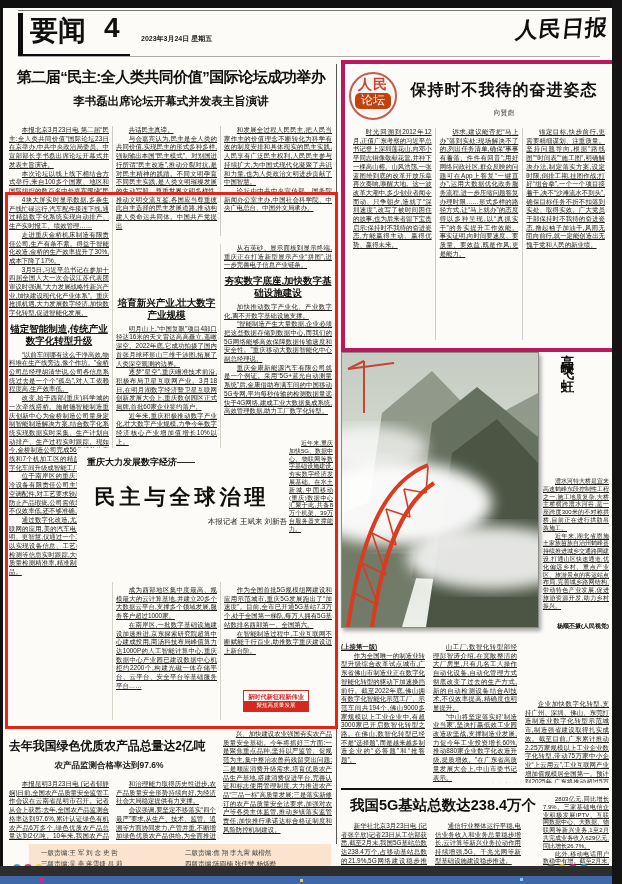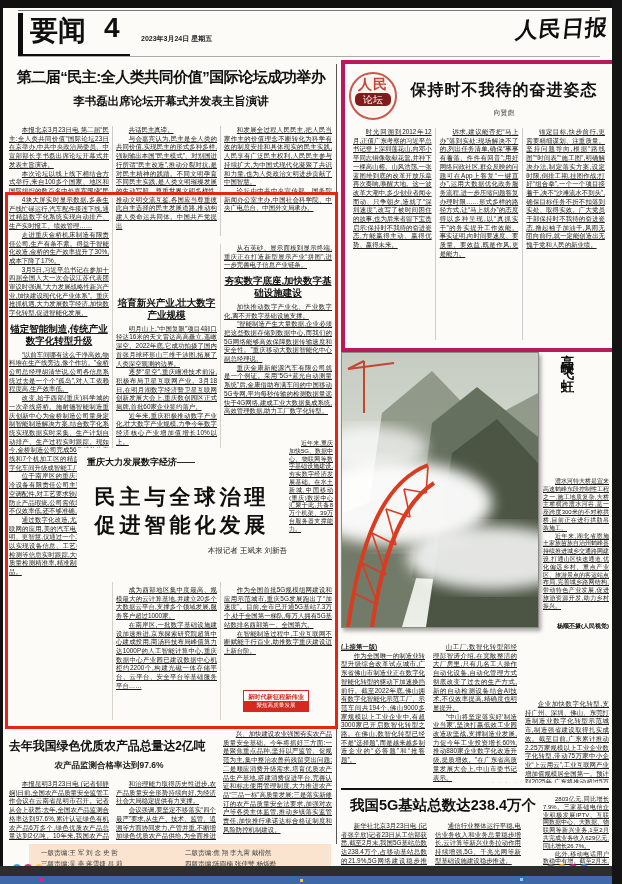--- a/index.html
+++ b/index.html
@@ -22,21 +22,21 @@
   .center{text-align:center;}
   
   .red-box{position:absolute;border:3px solid #e62517;z-index:60;pointer-events:none;}
   
   .badge{position:absolute;z-index:55;background:#fffdfb;border:1.5px solid #d5281e;width:60px;padding:2px 2px 0;}
   .badge .l1{color:#d5281e;font-weight:bold;font-size:6.2px;text-align:center;line-height:1.2;}
   .badge .l2{background:#d5281e;color:#fff;font-size:5.6px;text-align:center;margin:1px -2px 0;padding:1px 0;}
   
   .stamp{position:absolute;width:44px;height:44px;border-radius:50%;border:2px solid #cd574a;box-shadow:0 0 0 2px #fff inset;background:#fdf4f0;text-align:center;}
   .stamp .t{color:#c4453a;font-weight:bold;font-size:14px;font-family:"DejaVu Serif",serif;line-height:1.1;margin-top:3px;letter-spacing:1px;}
-  .stamp .b{background:#7f1d1d;color:#fff;font-size:10px;border-radius:5px;margin:1px 4px 0;line-height:1.3;}
+  .stamp .b{background:#c2410c;color:#fff;font-size:12px;border-radius:5px;margin:1px 4px 0;line-height:1.3;}
   
   .photo-frame{position:absolute;border:1px solid #8a8a86;box-shadow:2px 3px 4px rgba(0,0,0,.35);background:#dde0da;}
   .vtitle{position:absolute;writing-mode:vertical-rl;text-orientation:upright;font-family:"DejaVu Serif","Liberation Serif",serif;font-weight:bold;font-size:13.5px;letter-spacing:6px;color:#111;}
   .credit{font-size:6px;text-align:right;font-weight:bold;margin-top:2px;}
   
   .credits{position:absolute;background:#fae4d0;display:grid;grid-template-columns:1fr 1fr;gap:2px 10px;align-content:center;padding:3px 12px;font-size:6.6px;color:#3a3a3a;}
   .dot{display:inline-block;width:8px;height:8px;border-radius:50%;margin-right:3px;}
   .dots{position:absolute;z-index:70;}
   .scan-strip{position:absolute;left:0;width:622px;}
 </style>
@@ -119,21 +119,20 @@
       <p>近年来,重庆加快5G、数据中心、物联网等数字基础设施建设,夯实数字经济发展基础。在水土新城,中国移动(重庆)数据中心汇聚于此,共备8万个机架、39万台服务器支撑能力。</p>
     </div>
   <div class="c" style="left:221px;top:578px;width:108px;height:102px;">
       <p>作为全国首批5G规模组网建设和应用示范城市,重庆5G发展跑出了“加速度”。目前,全市已开通5G基站7.3万个,处于全国第一梯队,每万人拥有5G基站数排名西部第一、全国第六。</p>
       <p>在智能制造过程中,工业互联网不断赋能千行百业,助推数字重庆建设迈上新台阶。</p>
     </div>
 
   <div class="abs" style="left:74px;top:440px;width:210px;height:134px;background:#fcfbf7;z-index:20;">
     <div style="font-size:9px;font-weight:bold;margin:8px 0 14px 10px;color:#111;">重庆大力发展数字经济——</div>
     <div class="headline center" style="font-size:21px;letter-spacing:4px;line-height:1.35;">民主与全球治理</div>
-    <div class="headline center" style="font-size:21px;letter-spacing:4px;line-height:1.35;">促进智能化发展</div>
     <div class="center" style="font-size:7.5px;margin-top:6px;color:#222;text-align:right;">本报记者  王斌来  刘新吾</div>
   </div>
 
   <div class="badge" style="left:240px;top:682px;">
     <div class="l1">新时代新征程新伟业</div>
     <div class="l2">聚焦高质量发展</div>
   </div>
 
   <div class="red-box" style="left:2px;top:184px;width:327px;height:531px;"></div>
 

